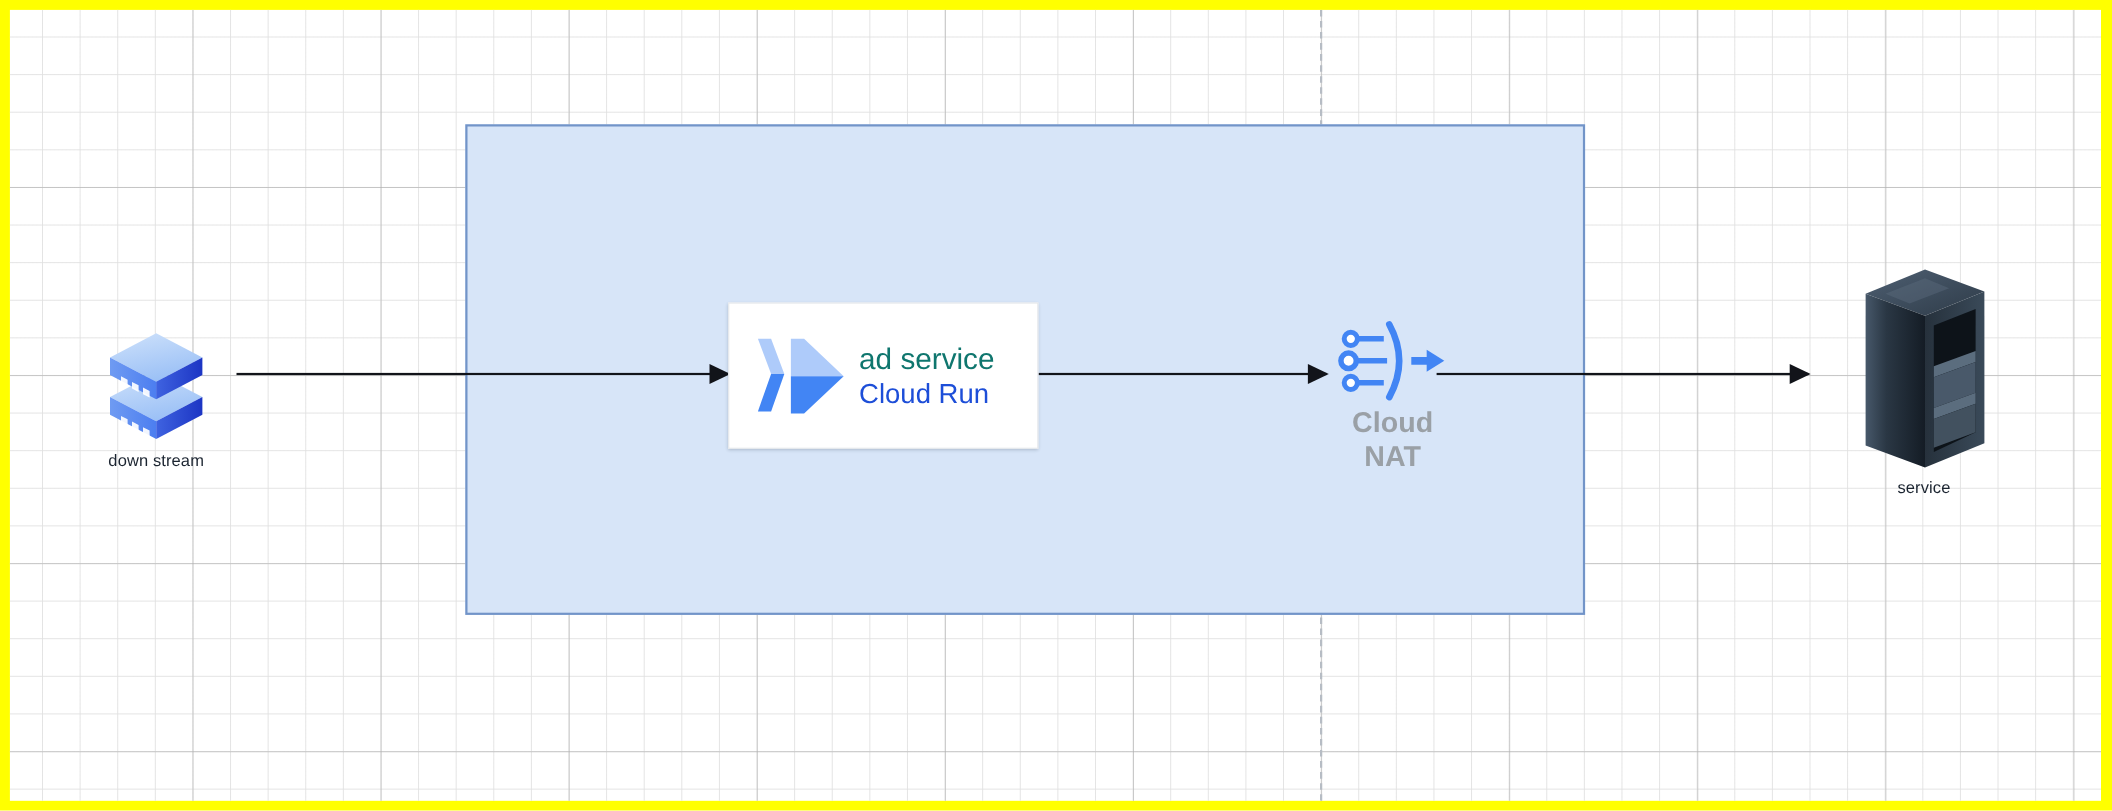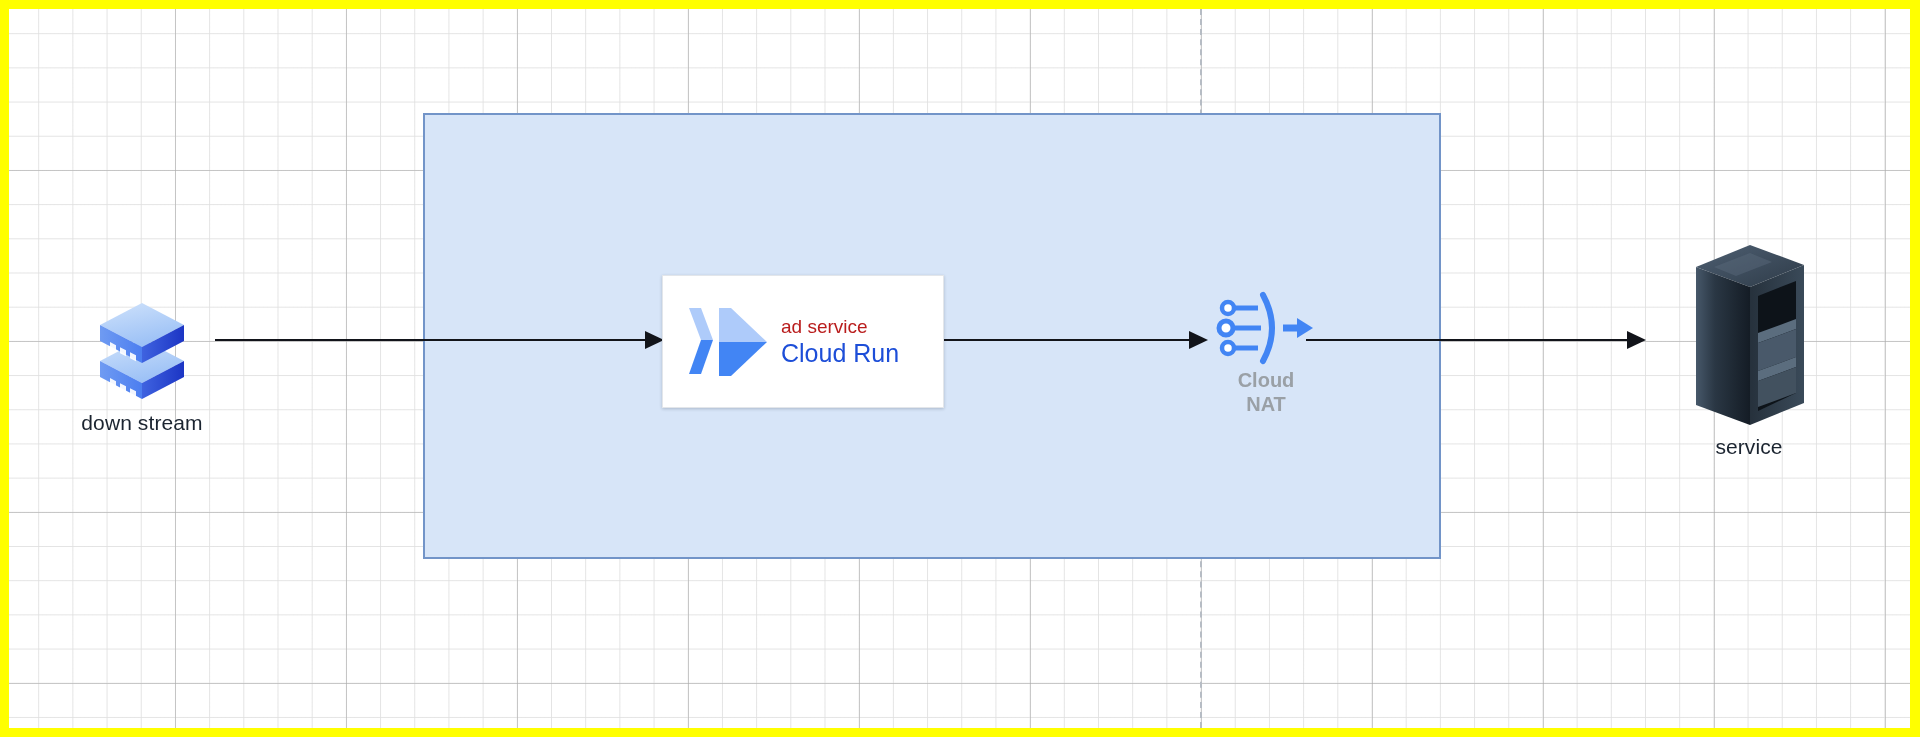--- a/index.html
+++ b/index.html
@@ -80,55 +80,55 @@
 
   
   #node-downstream {
     position: absolute;
     left: 58px; top: 278px;
     width: 150px;
     text-align: center;
   }
   .node-label {
     margin-top: 12px;
-    font-size: 21px;
+    font-size: 15px;
     color: #1b2430;
     white-space: nowrap;
     letter-spacing: .1px;
   }
   .stack-icon { position: relative; width: 88px; height: 112px; margin: 0 auto; }
 
   
   #node-cloudrun {
     position: absolute;
     left: 653px; top: 266px;
     width: 282px; height: 133px;
     background: #ffffff;
     border: 1px solid #e3e6ea;
     box-shadow: 0 1px 3px rgba(20,30,50,.22);
     display: flex;
     align-items: center;
     padding-left: 16px;
   }
   #cloudrun-logo { width: 96px; height: 84px; flex: 0 0 96px; }
   #cloudrun-text { margin-left: 6px; line-height: 1.22; }
-  #cloudrun-title    { font-size: 19px; color: #b91c1c; white-space: nowrap; }
+  #cloudrun-title    { font-size: 27px; color: #0f766e; white-space: nowrap; }
   #cloudrun-subtitle { font-size: 25px; color: #1d4ed8; white-space: nowrap; }
 
   
   #node-cloudnat {
     position: absolute;
     left: 1177px; top: 282px;
     width: 160px;
     text-align: center;
   }
   #cloudnat-icon { width: 110px; height: 74px; margin: 0 auto; display: block; }
   #cloudnat-label {
     margin-top: 4px;
-    font-size: 20px;
+    font-size: 26px;
     font-weight: bold;
     color: #9aa0a6;
     line-height: 1.18;
   }
 
   
   #node-upstream {
     position: absolute;
     left: 1650px; top: 232px;
     width: 180px;

